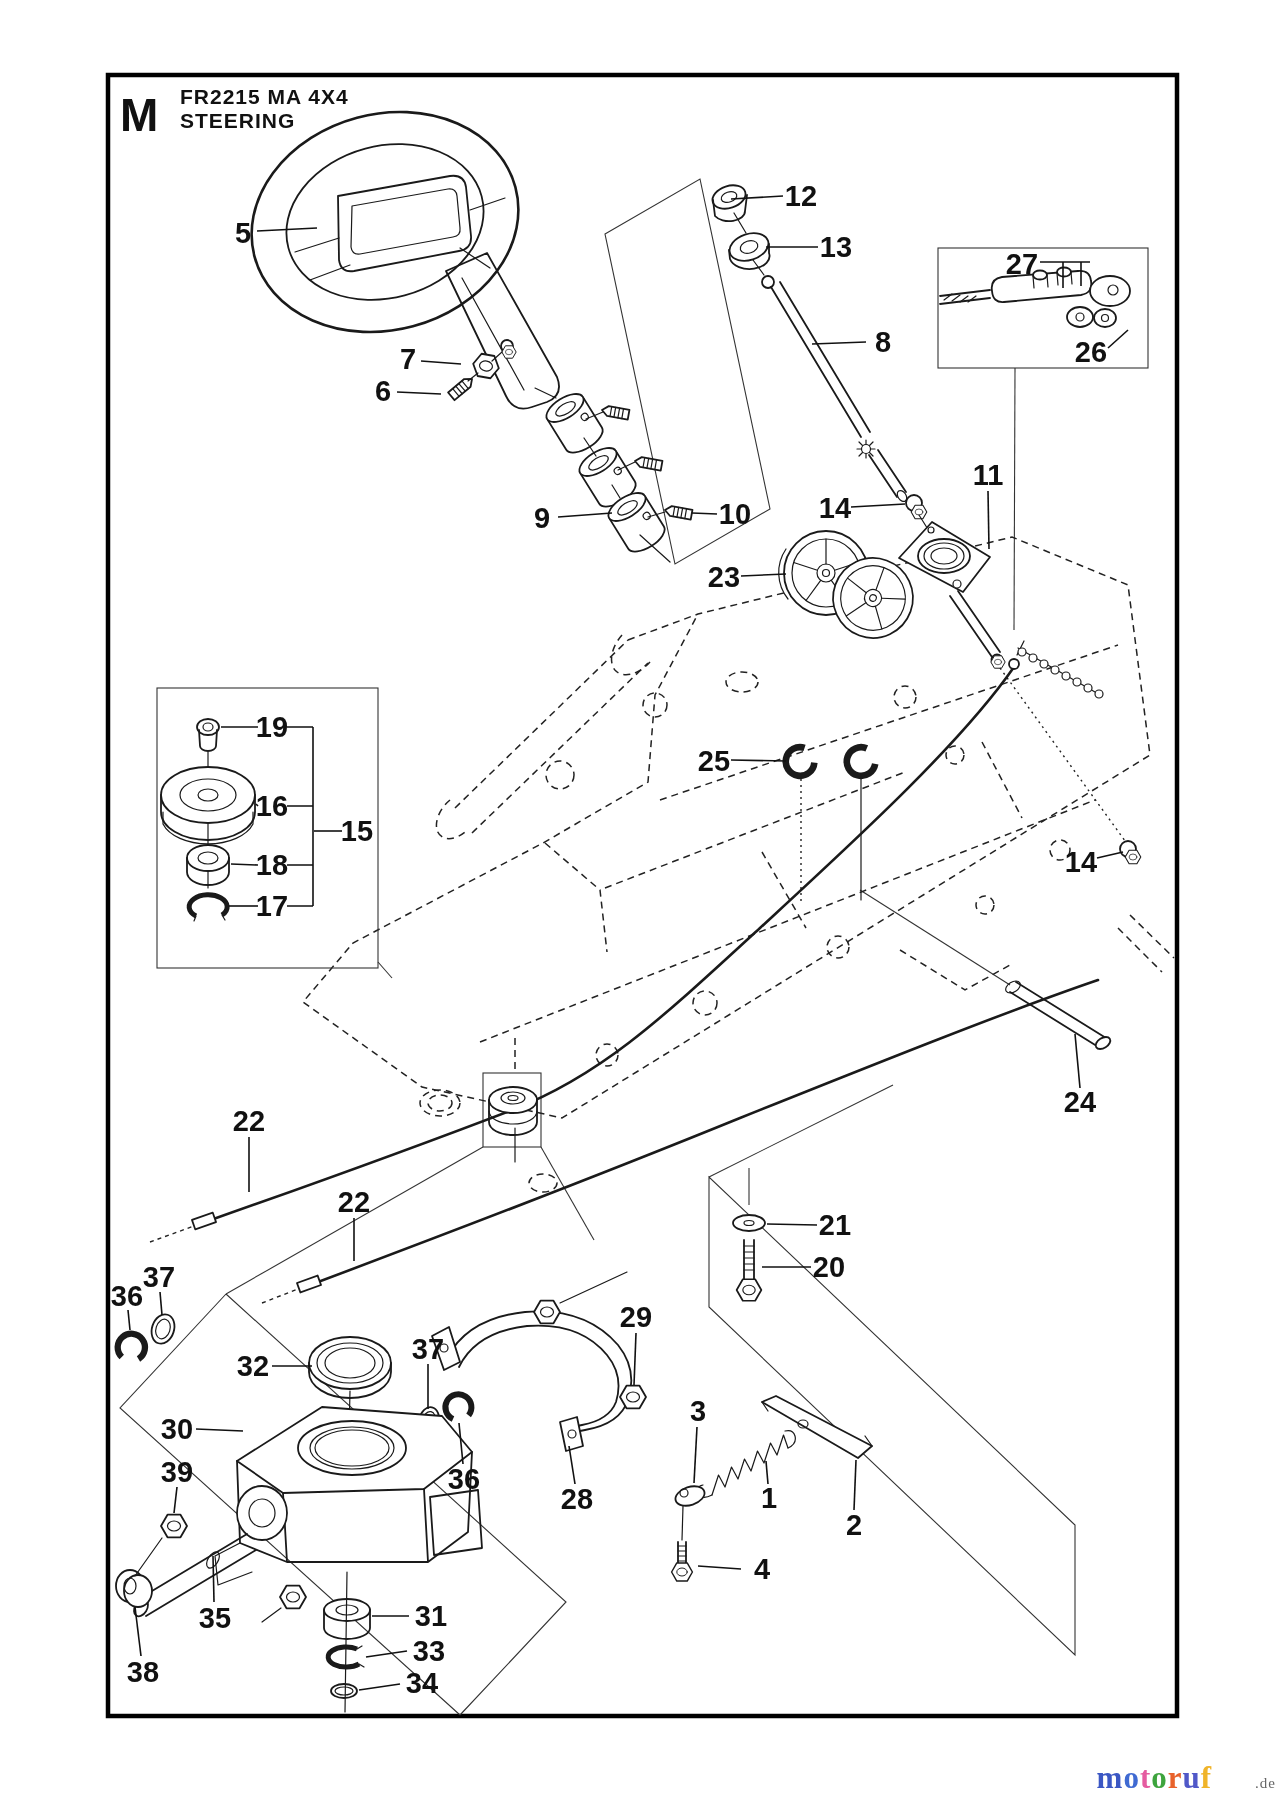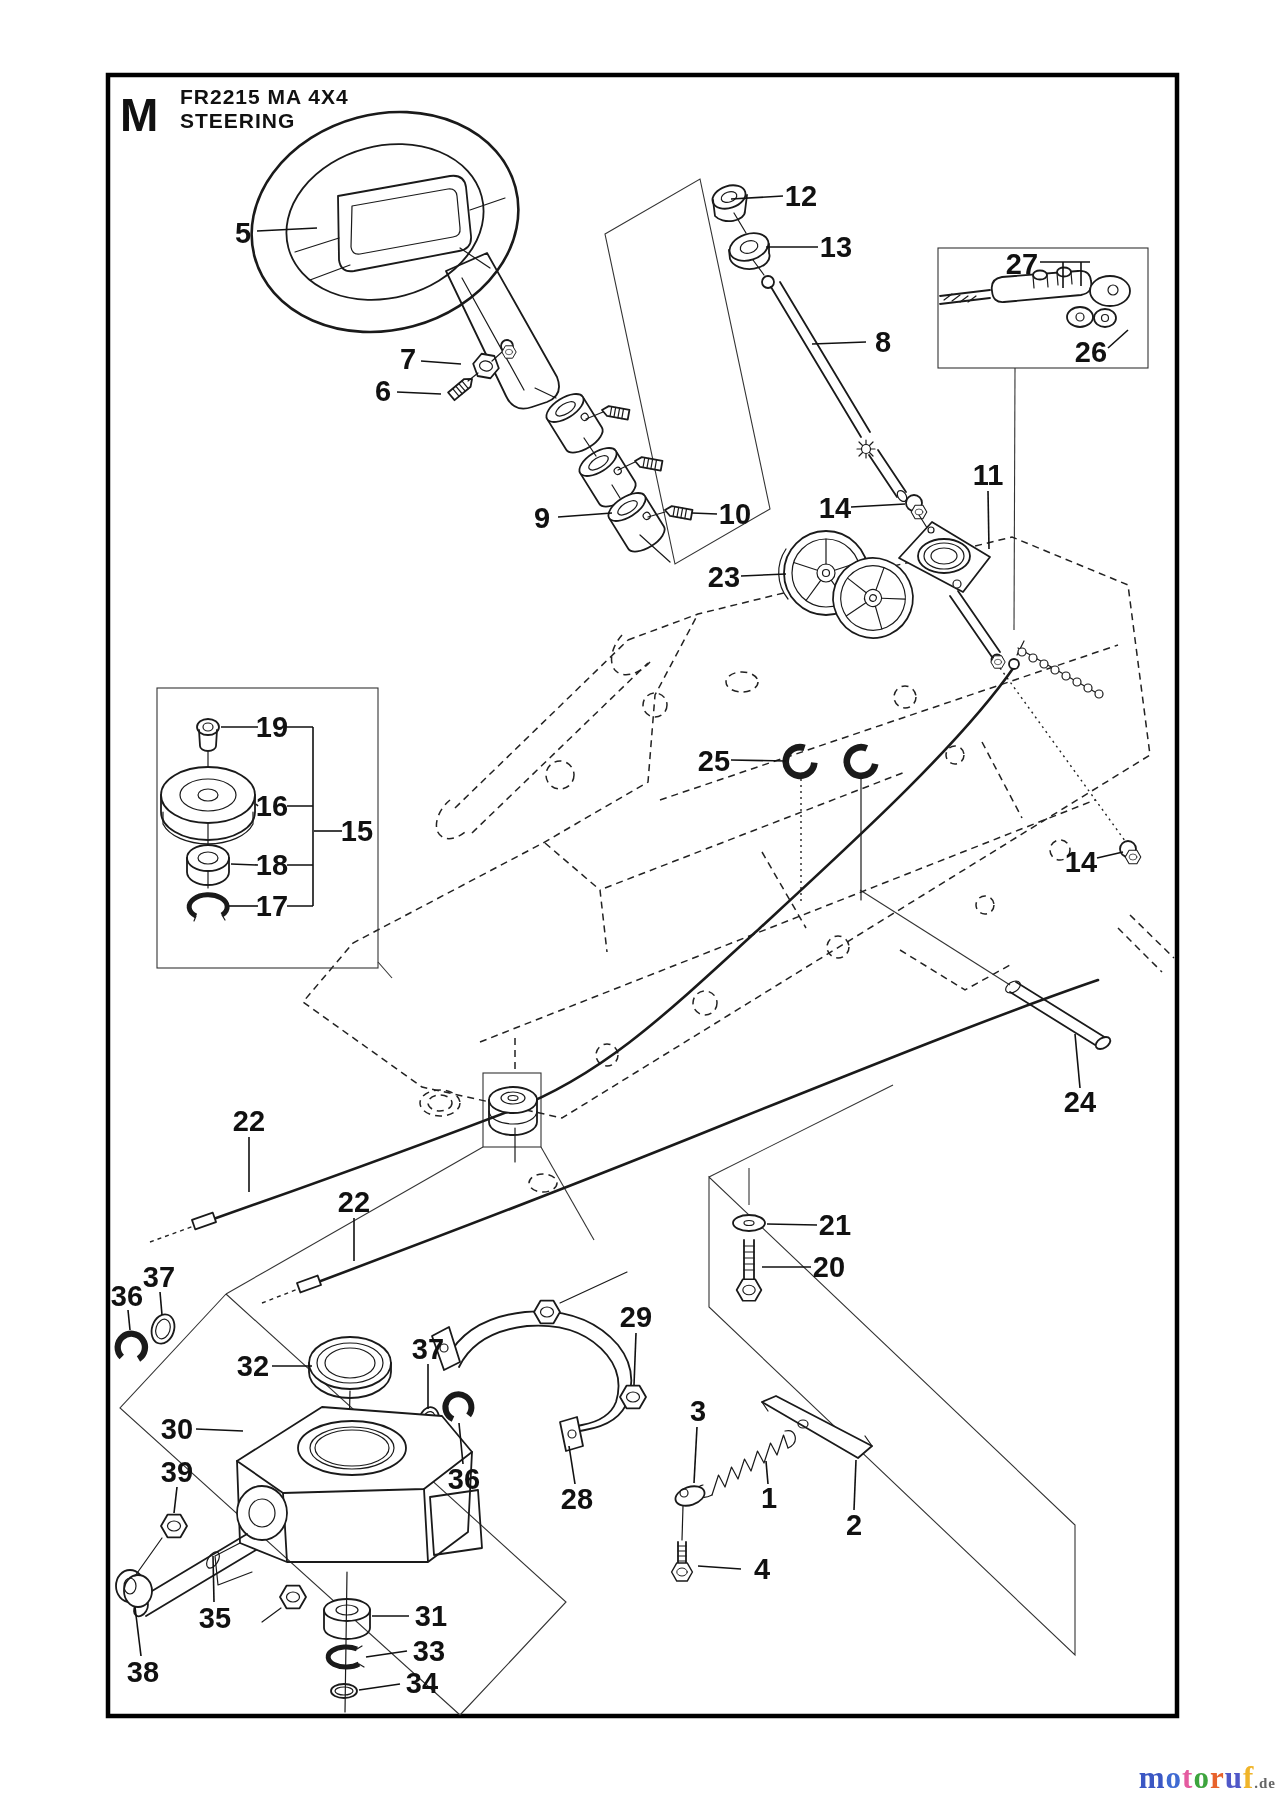--- a/index.html
+++ b/index.html
@@ -14,21 +14,21 @@
   .d  {fill:none;stroke:#222;stroke-width:1.5;stroke-dasharray:7 5;}
   .dd {fill:none;stroke:#222;stroke-width:1.4;stroke-dasharray:2 4;}
   .c  {fill:none;stroke:#333;stroke-width:1.1;}
   .leader{fill:none;stroke:#111;stroke-width:1.6;}
   .part-label{font-family:"Liberation Sans",sans-serif;font-weight:bold;font-size:29px;
               fill:#111;text-anchor:middle;dominant-baseline:central;}
   .title-letter{font-weight:bold;font-size:46px;fill:#111;}
   .title-line{font-weight:bold;font-size:21px;fill:#111;letter-spacing:1px;}
   #watermark{position:absolute;right:8px;bottom:4px;font-family:"Liberation Serif",serif;
              font-weight:bold;font-size:31px;letter-spacing:1px;}
-  #watermark .suffix{font-size:15px;font-weight:bold;}
+  #watermark .suffix{font-size:15px;font-weight:normal;margin-left:43px;}
 </style>
 </head>
 <body>
 <div id="stage">
 
 <svg width="1284" height="1800" viewBox="0 0 1284 1800">
   <defs>
     <g id="hexnut">
       <polygon points="13,0 6.5,11.3 -6.5,11.3 -13,0 -6.5,-11.3 6.5,-11.3" class="w"></polygon>
       <ellipse cx="0" cy="0" rx="6.5" ry="5" class="s1"></ellipse>

